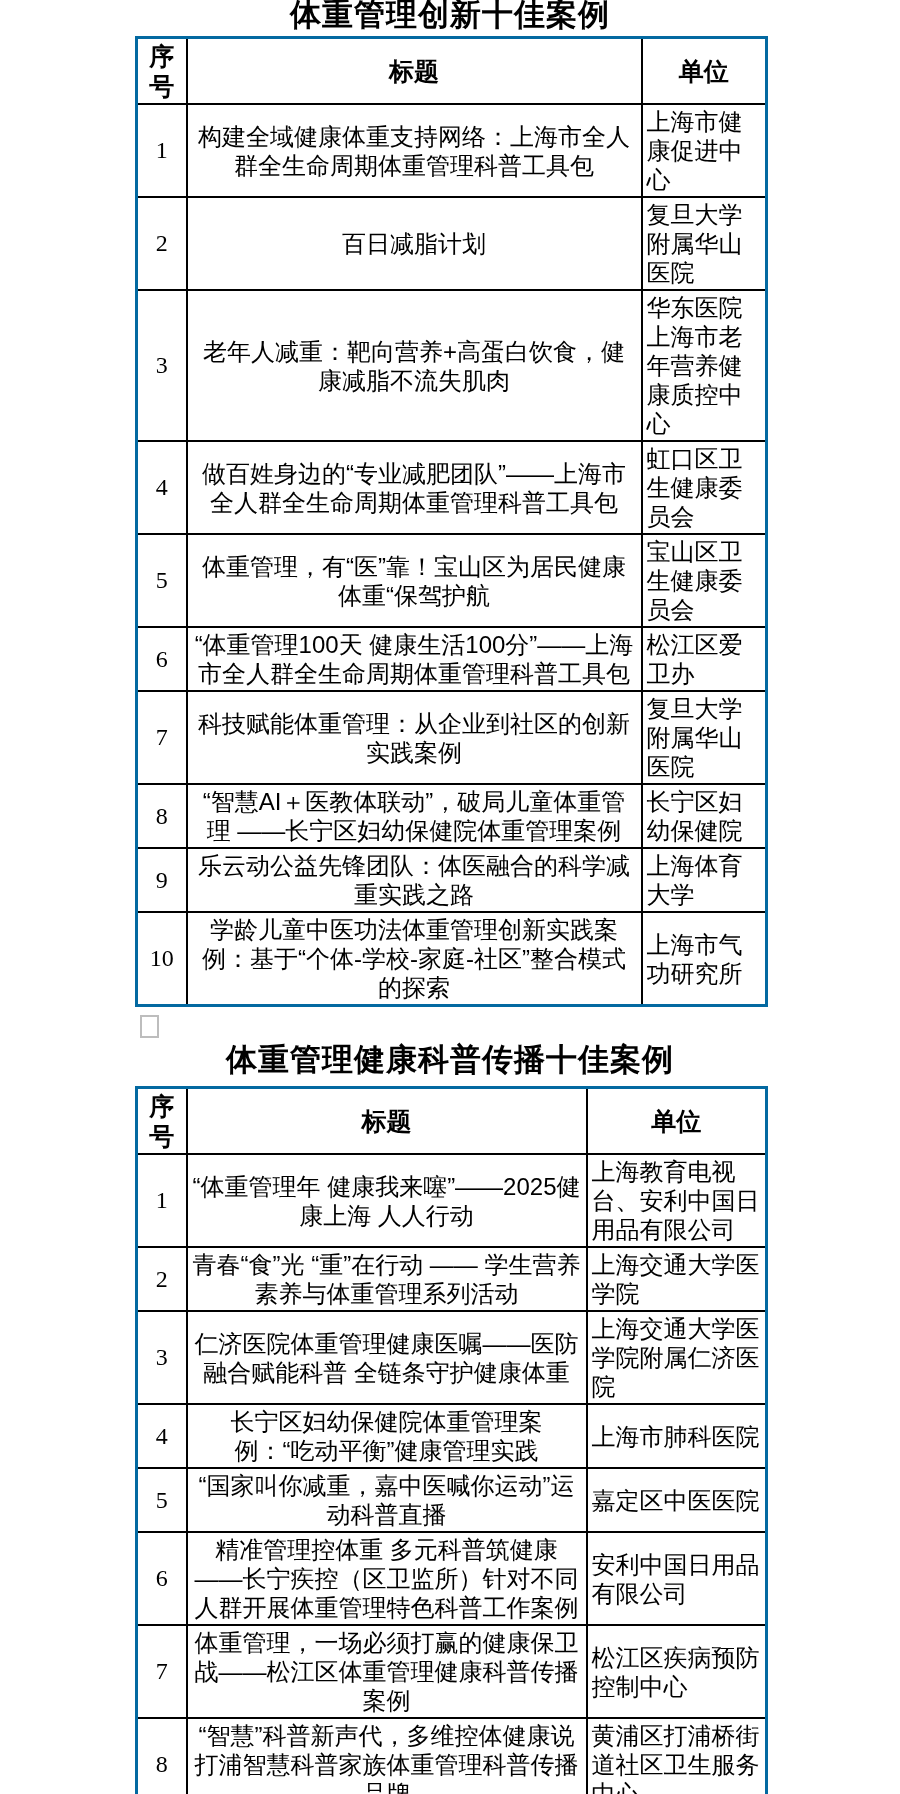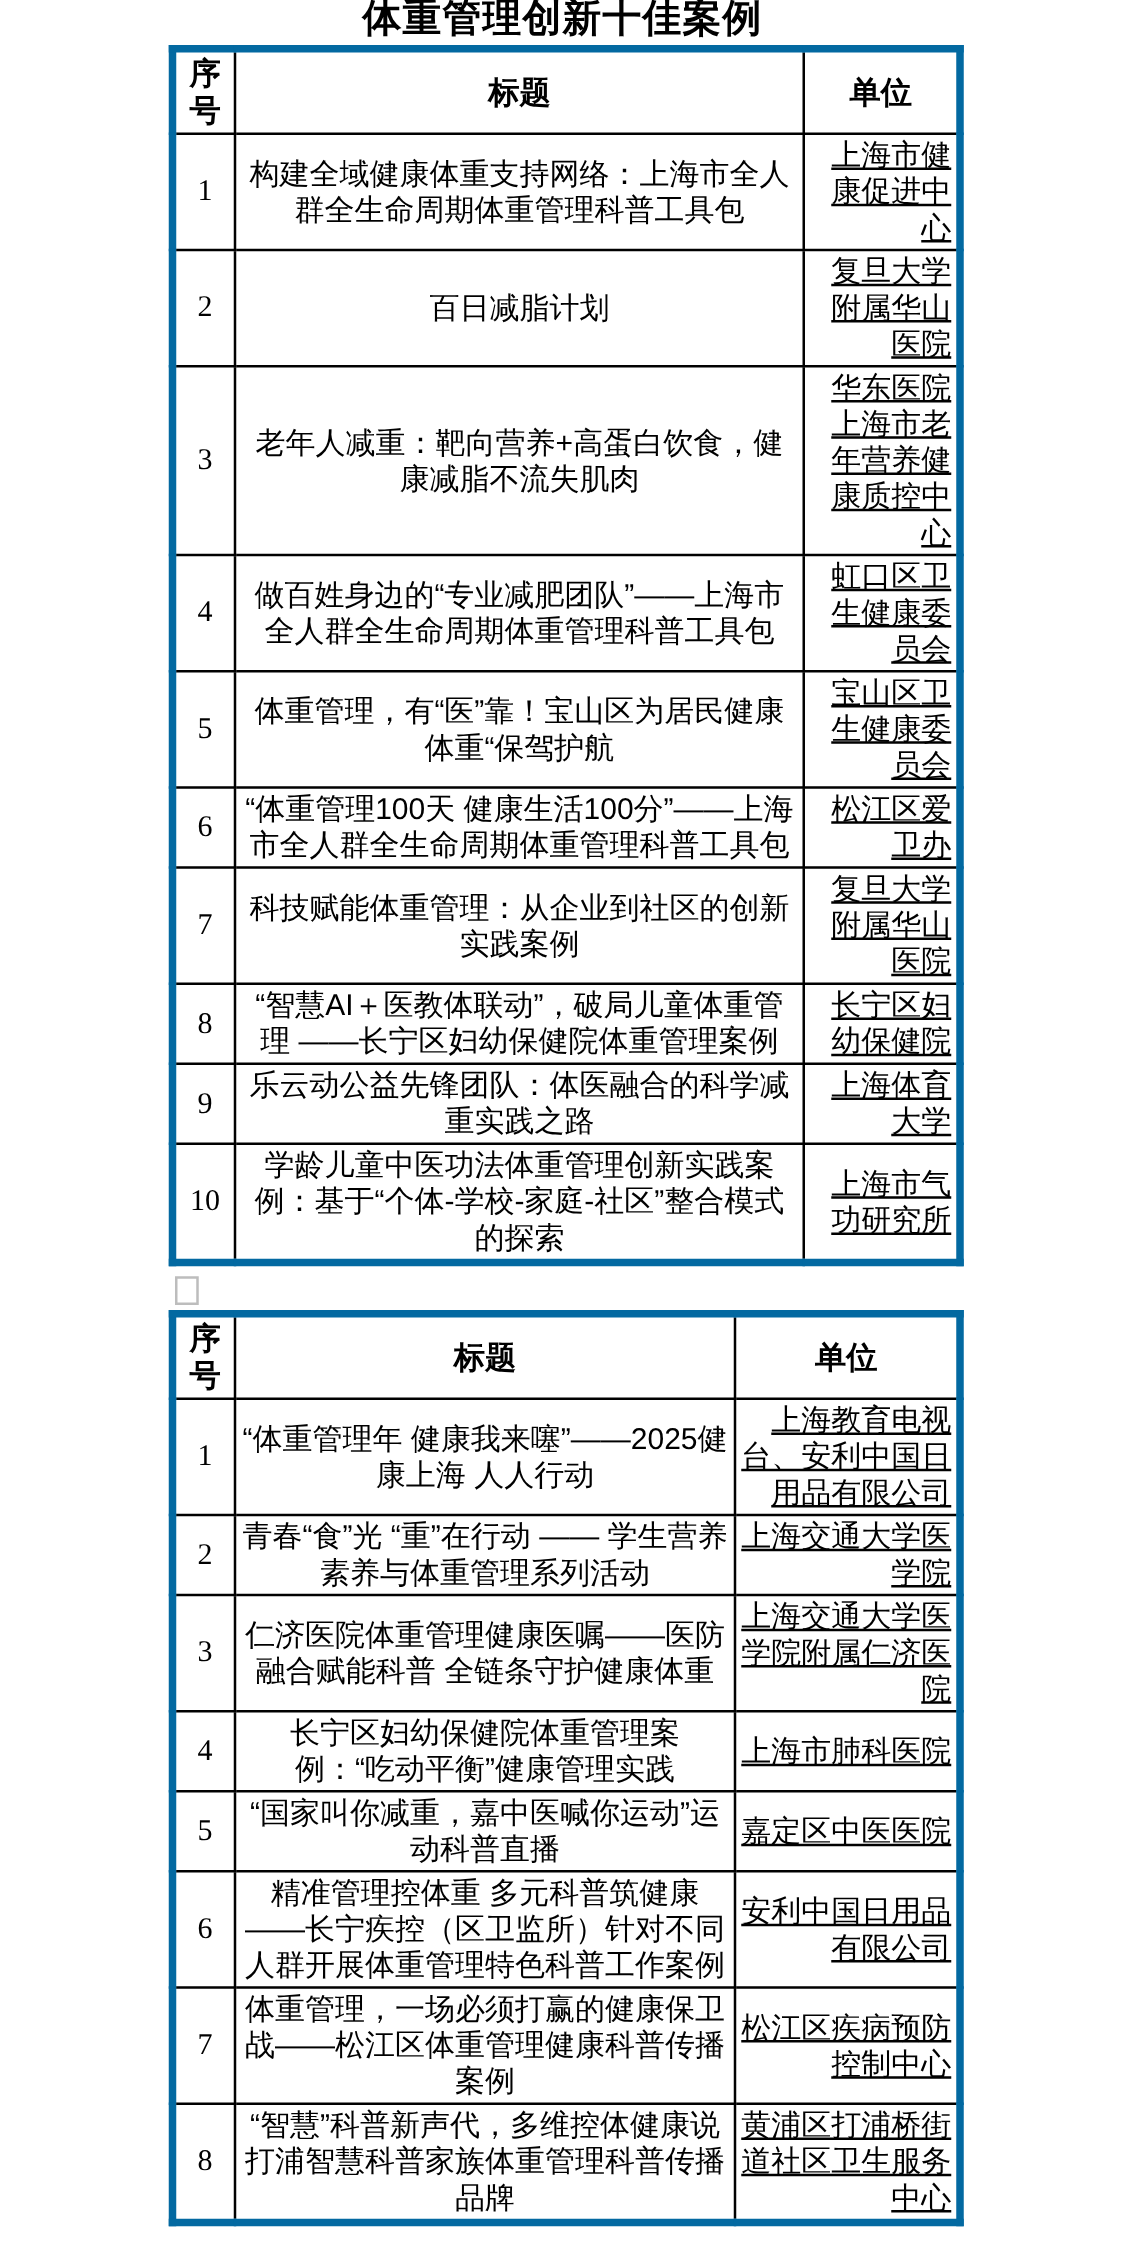--- a/index.html
+++ b/index.html
@@ -25,21 +25,21 @@
   }
   .doc-title.first { margin-top: -3px; }
   .doc-title.second { margin: 2px 0 8px 0; }
 
   table.cases {
     border-collapse: collapse;
     table-layout: fixed;
     width: 630px;
     margin-left: 135px;
     margin-top: 3px;
-    border: 6px solid #0369a1;
+    border: 3px solid #0369a1;
   }
   table.cases th, table.cases td {
     border: 2px solid #000000;
     vertical-align: middle;
     word-break: break-all;
   }
   table.cases th {
     font-size: 25px;
     font-weight: 700;
     line-height: 30px;
@@ -51,21 +51,21 @@
     font-size: 24px;
     line-height: 29px;
     padding: 2px 4px;
   }
   td.cell-no {
     text-align: center;
     font-family: "Liberation Serif", serif;
     font-size: 25px;
   }
   td.cell-title { text-align: center; }
-  td.cell-unit { text-align: right; padding: 2px 2px; text-decoration: underline; }
+  td.cell-unit { text-align: left; padding: 2px 2px; }
 
   
   table.t1 col.c-no    { width: 50px; }
   table.t1 col.c-title { width: 455px; }
   table.t1 col.c-unit  { width: 125px; }
   
   table.t2 col.c-no    { width: 50px; }
   table.t2 col.c-title { width: 400px; }
   table.t2 col.c-unit  { width: 180px; }
 
@@ -147,20 +147,21 @@
       <tr>
         <td class="cell-no">10</td>
         <td class="cell-title">学龄儿童中医功法体重管理创新实践案例：基于“个体-学校-家庭-社区”整合模式的探索</td>
         <td class="cell-unit">上海市气功研究所</td>
       </tr>
     </tbody>
   </table>
 
   <div class="ph-box mid"></div>
 
+  <h1 class="doc-title second">体重管理健康科普传播十佳案例</h1>
 
   <table class="cases t2">
     <colgroup>
         <col class="c-no">
         <col class="c-title">
         <col class="c-unit">
       </colgroup>
     <thead>
       <tr>
         <th>序号</th>

